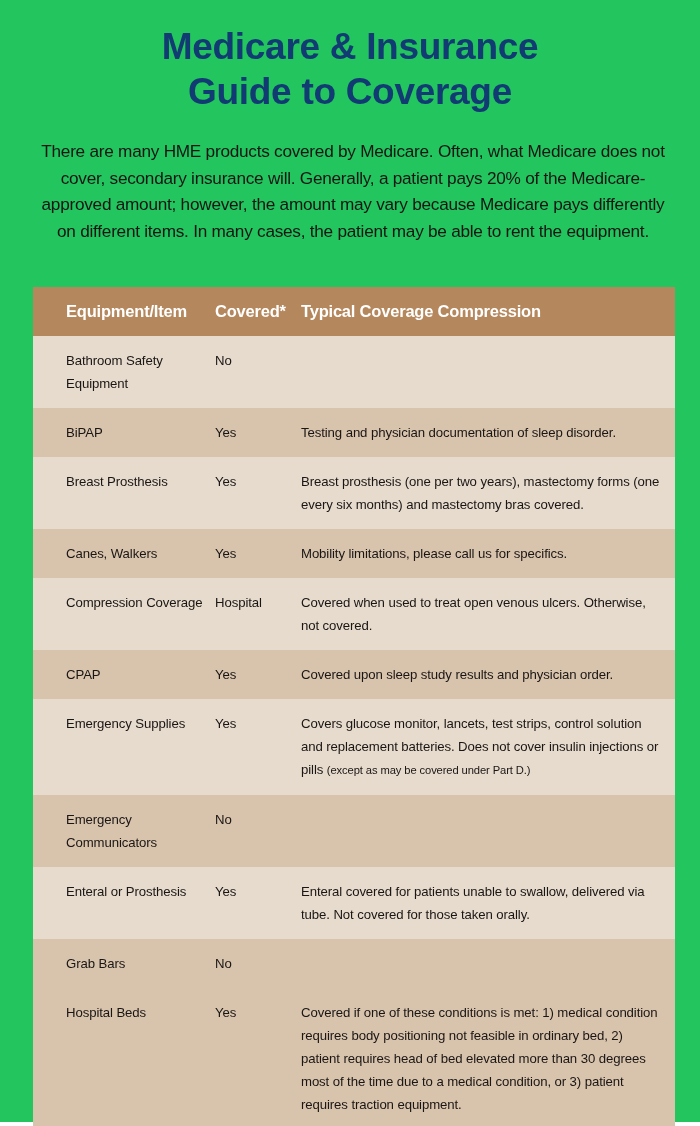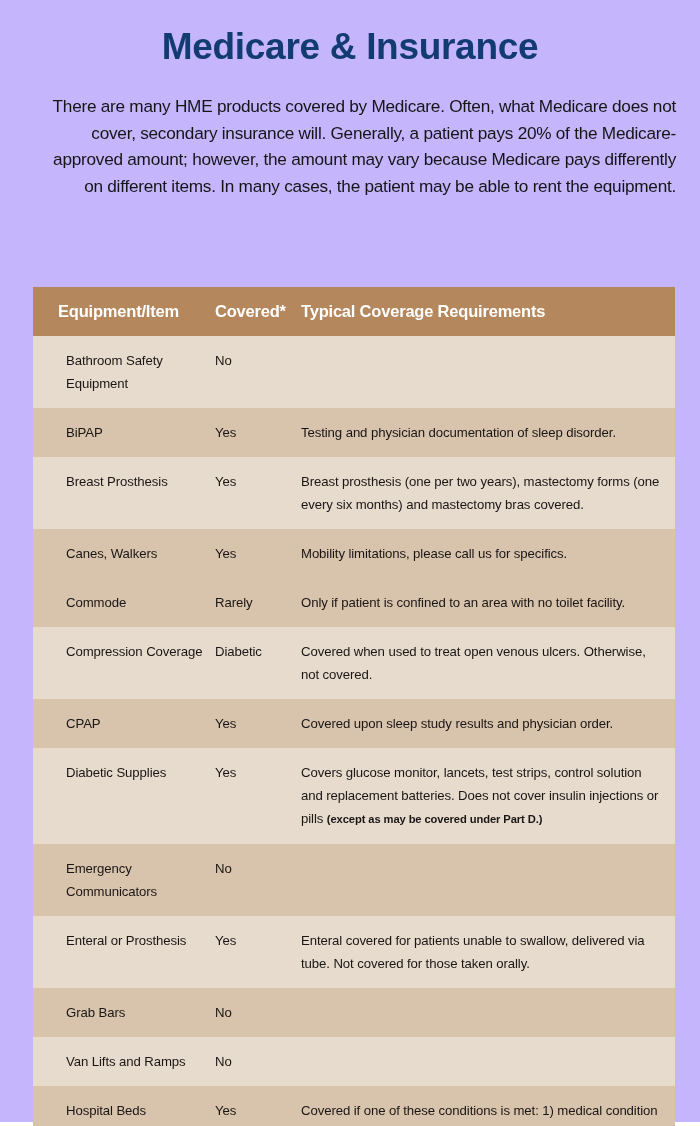--- a/index.html
+++ b/index.html
@@ -12,21 +12,21 @@
     height: 1126px;
     overflow: hidden;
     font-family: "Liberation Sans", sans-serif;
     -webkit-font-smoothing: antialiased;
   }
 
   .page {
     position: relative;
     width: 700px;
     height: 1122px;
-    background: #c4b5fd;
+    background: #22c55e;
     box-sizing: border-box;
   }
 
   
   .title-block {
     padding: 24px 40px 0 40px;
     text-align: center;
   }
   .title-line {
     color: #123a73;
@@ -39,21 +39,21 @@
   }
 
   
   .intro {
     margin: 24px 24px 0 30px;
     color: #151515;
     font-family: "Liberation Sans", sans-serif;
     font-size: 17.2px;
     line-height: 26.5px;
     letter-spacing: -0.25px;
-    text-align: right;
+    text-align: center;
   }
 
   
   .table-wrap {
     position: absolute;
     left: 33px;
     top: 287px;
     width: 642px;
   }
   table.coverage {
@@ -70,21 +70,21 @@
     color: #ffffff;
     font-weight: bold;
     font-size: 16.5px;
     line-height: 20px;
     letter-spacing: -0.2px;
     text-align: left;
     padding: 14px 6px 15px 0;
     vertical-align: middle;
     white-space: nowrap;
   }
-  table.coverage thead th.th-item { padding-left: 25px; }
+  table.coverage thead th.th-item { padding-left: 33px; }
   table.coverage thead th.th-cov  { padding-left: 0; }
   table.coverage thead th.th-req  { padding-left: 0; }
 
   table.coverage tbody td {
     font-size: 13.2px;
     line-height: 23px;
     letter-spacing: -0.1px;
     color: #1a1614;
     vertical-align: top;
     padding: 13px 4px 13px 0;
@@ -92,45 +92,46 @@
   table.coverage tbody td.td-item {
     padding-left: 33px;
     padding-right: 8px;
   }
   table.coverage tbody td.td-cov  { padding-left: 0; }
   table.coverage tbody td.td-req  { padding-left: 0; padding-right: 14px; }
 
   tr.row-light td { background: #e7dbcd; }
   tr.row-dark  td { background: #d8c3ac; }
 
-  .small-note { font-size: 11.2px; font-weight: bold; }
+  .small-note { font-size: 11.2px; }
 </style>
 </head>
 <body>
 
 <div class="page">
 
   <div class="title-block">
     <div class="title-line">Medicare &amp; Insurance</div>
+    <div class="title-line">Guide to Coverage</div>
   </div>
 
   <p class="intro">There are many HME products covered by Medicare. Often, what Medicare does not cover, secondary insurance will. Generally, a patient pays 20% of the Medicare-approved amount; however, the amount may vary because Medicare pays differently on different items. In many cases, the patient may be able to rent the equipment.</p>
 
   <div class="table-wrap">
     <table class="coverage">
       <colgroup>
         <col class="c-item">
           <col class="c-cov">
           <col class="c-req">
       </colgroup>
       <thead>
         <tr>
           <th class="th-item">Equipment/Item</th>
           <th class="th-cov">Covered*</th>
-          <th class="th-req">Typical Coverage Requirements</th>
+          <th class="th-req">Typical Coverage Compression</th>
         </tr>
       </thead>
       <tbody id="table-body">
           <tr class="row-light">
             <td class="td-item">Bathroom Safety Equipment</td>
             <td class="td-cov">No</td>
             <td class="td-req"></td>
           </tr>
           <tr class="row-dark">
             <td class="td-item">BiPAP</td>
@@ -140,60 +141,50 @@
           <tr class="row-light">
             <td class="td-item">Breast Prosthesis</td>
             <td class="td-cov">Yes</td>
             <td class="td-req">Breast prosthesis (one per two years), mastectomy forms (one every six months) and mastectomy bras covered.</td>
           </tr>
           <tr class="row-dark">
             <td class="td-item">Canes, Walkers</td>
             <td class="td-cov">Yes</td>
             <td class="td-req">Mobility limitations, please call us for specifics.</td>
           </tr>
-          <tr class="row-dark">
-            <td class="td-item">Commode</td>
-            <td class="td-cov">Rarely</td>
-            <td class="td-req">Only if patient is confined to an area with no toilet facility.</td>
-          </tr>
           <tr class="row-light">
             <td class="td-item">Compression Coverage</td>
-            <td class="td-cov">Diabetic</td>
+            <td class="td-cov">Hospital</td>
             <td class="td-req">Covered when used to treat open venous ulcers. Otherwise, not covered.</td>
           </tr>
           <tr class="row-dark">
             <td class="td-item">CPAP</td>
             <td class="td-cov">Yes</td>
             <td class="td-req">Covered upon sleep study results and physician order.</td>
           </tr>
           <tr class="row-light">
-            <td class="td-item">Diabetic Supplies</td>
+            <td class="td-item">Emergency Supplies</td>
             <td class="td-cov">Yes</td>
             <td class="td-req"><span>Covers glucose monitor, lancets, test strips, control solution and replacement batteries. Does not cover insulin injections or pills </span><span class="small-note">(except as may be covered under Part D.)</span></td>
           </tr>
           <tr class="row-dark">
             <td class="td-item">Emergency Communicators</td>
             <td class="td-cov">No</td>
             <td class="td-req"></td>
           </tr>
           <tr class="row-light">
             <td class="td-item">Enteral or Prosthesis</td>
             <td class="td-cov">Yes</td>
             <td class="td-req">Enteral covered for patients unable to swallow, delivered via tube. Not covered for those taken orally.</td>
           </tr>
           <tr class="row-dark">
             <td class="td-item">Grab Bars</td>
             <td class="td-cov">No</td>
             <td class="td-req"></td>
           </tr>
-          <tr class="row-light">
-            <td class="td-item">Van Lifts and Ramps</td>
-            <td class="td-cov">No</td>
-            <td class="td-req"></td>
-          </tr>
           <tr class="row-dark">
             <td class="td-item">Hospital Beds</td>
             <td class="td-cov">Yes</td>
             <td class="td-req">Covered if one of these conditions is met: 1) medical condition requires body positioning not feasible in ordinary bed, 2) patient requires head of bed elevated more than 30 degrees most of the time due to a medical condition, or 3) patient requires traction equipment.</td>
           </tr>
         </tbody>
     </table>
   </div>
 
 </div>

